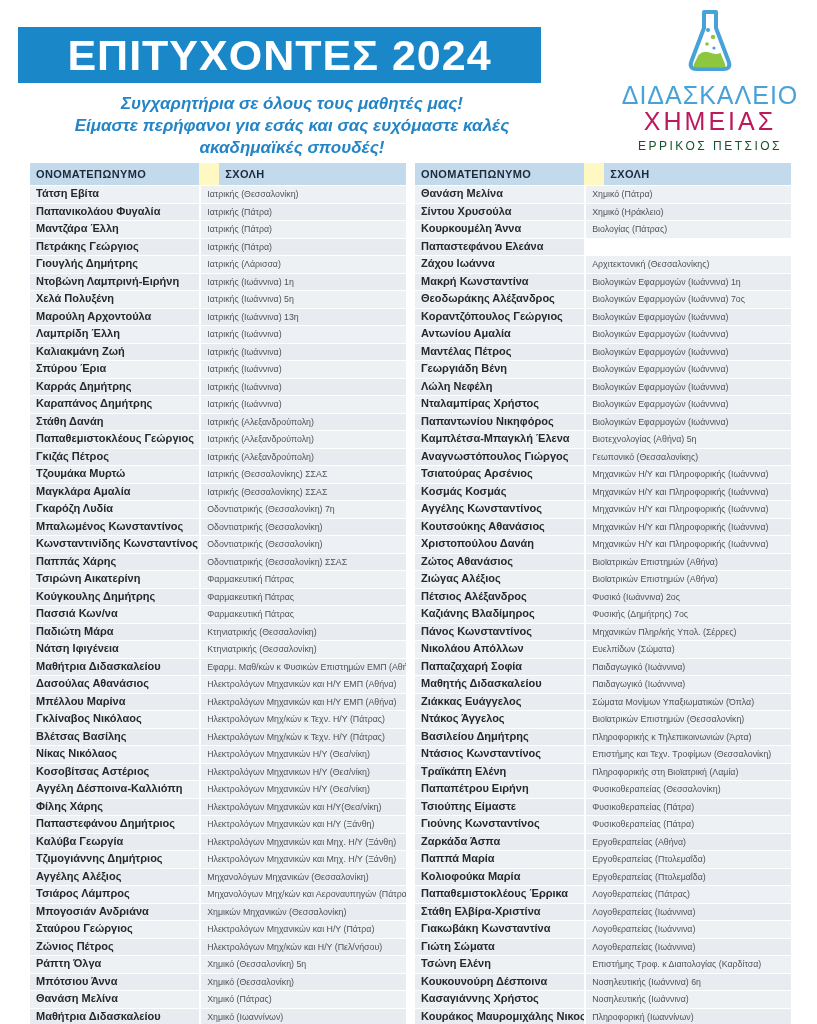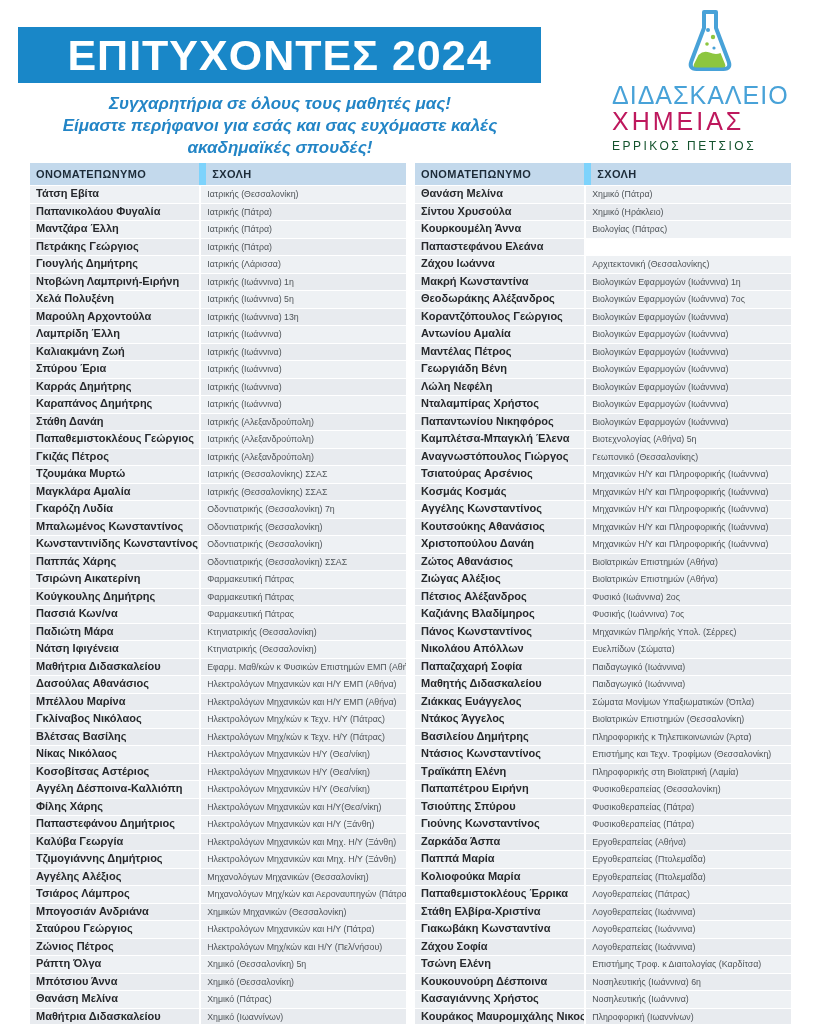--- a/index.html
+++ b/index.html
@@ -12,38 +12,38 @@
     position:absolute; left:18px; top:27px; width:523px; height:56px;
     background:#1987c8; display:flex; align-items:center; justify-content:center;
   }
   .banner .title {
     color:#ffffff; font-size:43px; font-weight:bold; letter-spacing:1px;
     font-family:"Liberation Sans", sans-serif;
   }
 
   
   .congrats {
-    position:absolute; left:20px; top:93px; width:520px;
+    position:absolute; left:32px; top:93px; width:520px;
     text-align:center; color:#2385c6; font-weight:bold; font-style:italic;
     font-size:17px; line-height:1.3;
   }
 
   
-  .logo { position:absolute; left:612px; top:8px; width:196px; text-align:left; }
+  .logo { position:absolute; left:612px; top:8px; width:196px; text-align:center; }
   .logo .flask { display:block; margin:0 auto 2px auto; }
   .logo .l1 { font-size:25px; color:#48a2d8; letter-spacing:1px; line-height:1.05; }
   .logo .l2 { font-size:25px; color:#be185d; letter-spacing:3px; line-height:1.1; }
   .logo .l3 { font-size:12px; color:#14532d; letter-spacing:2.5px; margin-top:3px; }
 
   
   .tables { position:absolute; left:30px; top:163px; display:flex; gap:9px; }
   .table { width:376px; }
   .thead {
-    display:grid; grid-template-columns:45% 1fr; gap:0 7px;
-    background:#7dd3fc; height:22px; margin-bottom:1px;
+    display:grid; grid-template-columns:45% 1fr; gap:0 20px;
+    background:#fef9c3; height:22px; margin-bottom:1px;
   }
   .thead > div {
     background:#c3d9ec; color:#1c2b38; font-weight:bold; font-size:11px;
     letter-spacing:0.4px; line-height:22px; padding-left:6px;
     white-space:nowrap; overflow:hidden;
   }
   .row {
     display:grid; grid-template-columns:45% 1fr; gap:0 2px;
     height:16.5px; margin-bottom:1px;
   }
@@ -459,21 +459,21 @@
             <div class="cell school">Βιοϊατρικών Επιστημών (Αθήνα)</div>
           </div>
 
           <div class="row">
             <div class="cell name">Πέτσιος Αλέξανδρος</div>
             <div class="cell school">Φυσικό (Ιωάννινα) 2ος</div>
           </div>
 
           <div class="row">
             <div class="cell name">Καζιάνης Βλαδίμηρος</div>
-            <div class="cell school">Φυσικής (Ιωάννινα) 7ος</div>
+            <div class="cell school">Φυσικής (Δημήτρης) 7ος</div>
           </div>
 
           <div class="row">
             <div class="cell name">Πάνος Κωνσταντίνος</div>
             <div class="cell school">Μηχανικών Πληρ/κής Υπολ. (Σέρρες)</div>
           </div>
 
           <div class="row">
             <div class="cell name">Νικολάου Απόλλων</div>
             <div class="cell school">Ευελπίδων (Σώματα)</div>
@@ -513,21 +513,21 @@
             <div class="cell name">Τραϊκάπη Ελένη</div>
             <div class="cell school">Πληροφορικής στη Βιοϊατρική (Λαμία)</div>
           </div>
 
           <div class="row">
             <div class="cell name">Παπαπέτρου Ειρήνη</div>
             <div class="cell school">Φυσικοθεραπείας (Θεσσαλονίκη)</div>
           </div>
 
           <div class="row">
-            <div class="cell name">Τσιούπης Σπύρου</div>
+            <div class="cell name">Τσιούπης Είμαστε</div>
             <div class="cell school">Φυσικοθεραπείας (Πάτρα)</div>
           </div>
 
           <div class="row">
             <div class="cell name">Γιούνης Κωνσταντίνος</div>
             <div class="cell school">Φυσικοθεραπείας (Πάτρα)</div>
           </div>
 
           <div class="row">
             <div class="cell name">Ζαρκάδα Άσπα</div>
@@ -553,21 +553,21 @@
             <div class="cell name">Στάθη Ελβίρα-Χριστίνα</div>
             <div class="cell school">Λογοθεραπείας (Ιωάννινα)</div>
           </div>
 
           <div class="row">
             <div class="cell name">Γιακωβάκη Κωνσταντίνα</div>
             <div class="cell school">Λογοθεραπείας (Ιωάννινα)</div>
           </div>
 
           <div class="row">
-            <div class="cell name">Ζάχου Σοφία</div>
+            <div class="cell name">Γιώτη Σώματα</div>
             <div class="cell school">Λογοθεραπείας (Ιωάννινα)</div>
           </div>
 
           <div class="row">
             <div class="cell name">Τσώνη Ελένη</div>
             <div class="cell school">Επιστήμης Τροφ. κ Διαιτολογίας (Καρδίτσα)</div>
           </div>
 
           <div class="row">
             <div class="cell name">Κουκουνούρη Δέσποινα</div>

